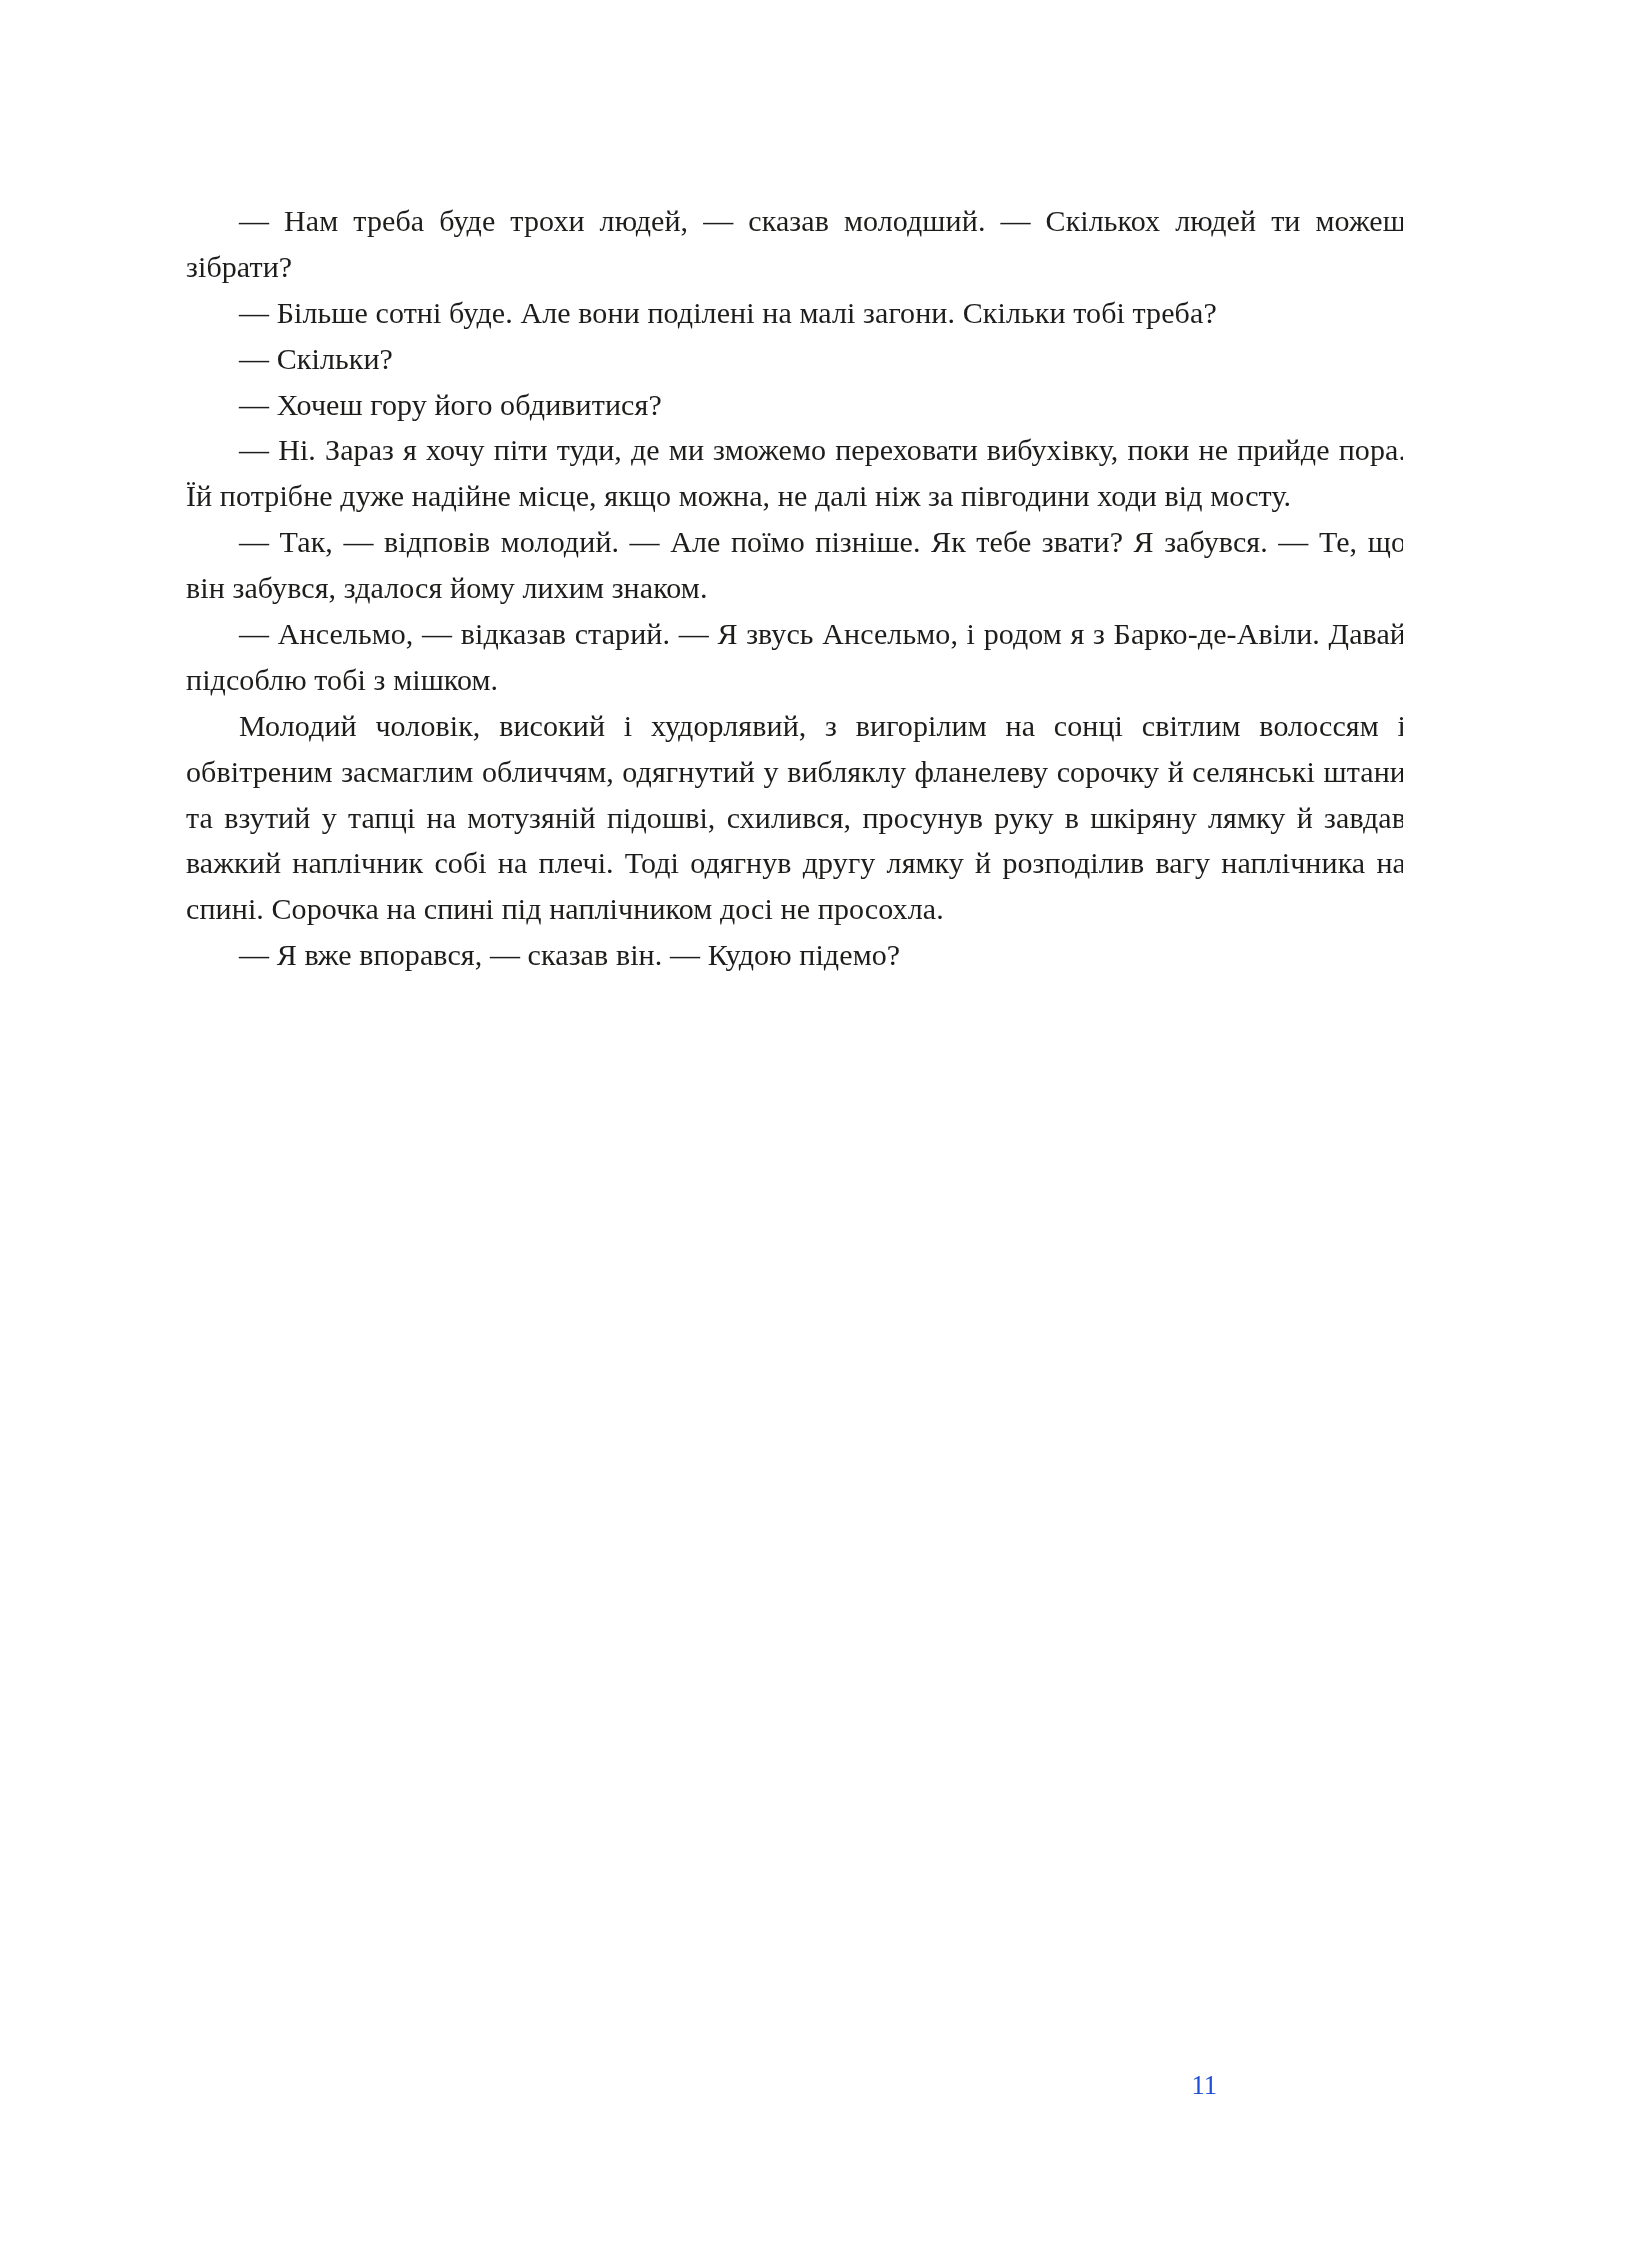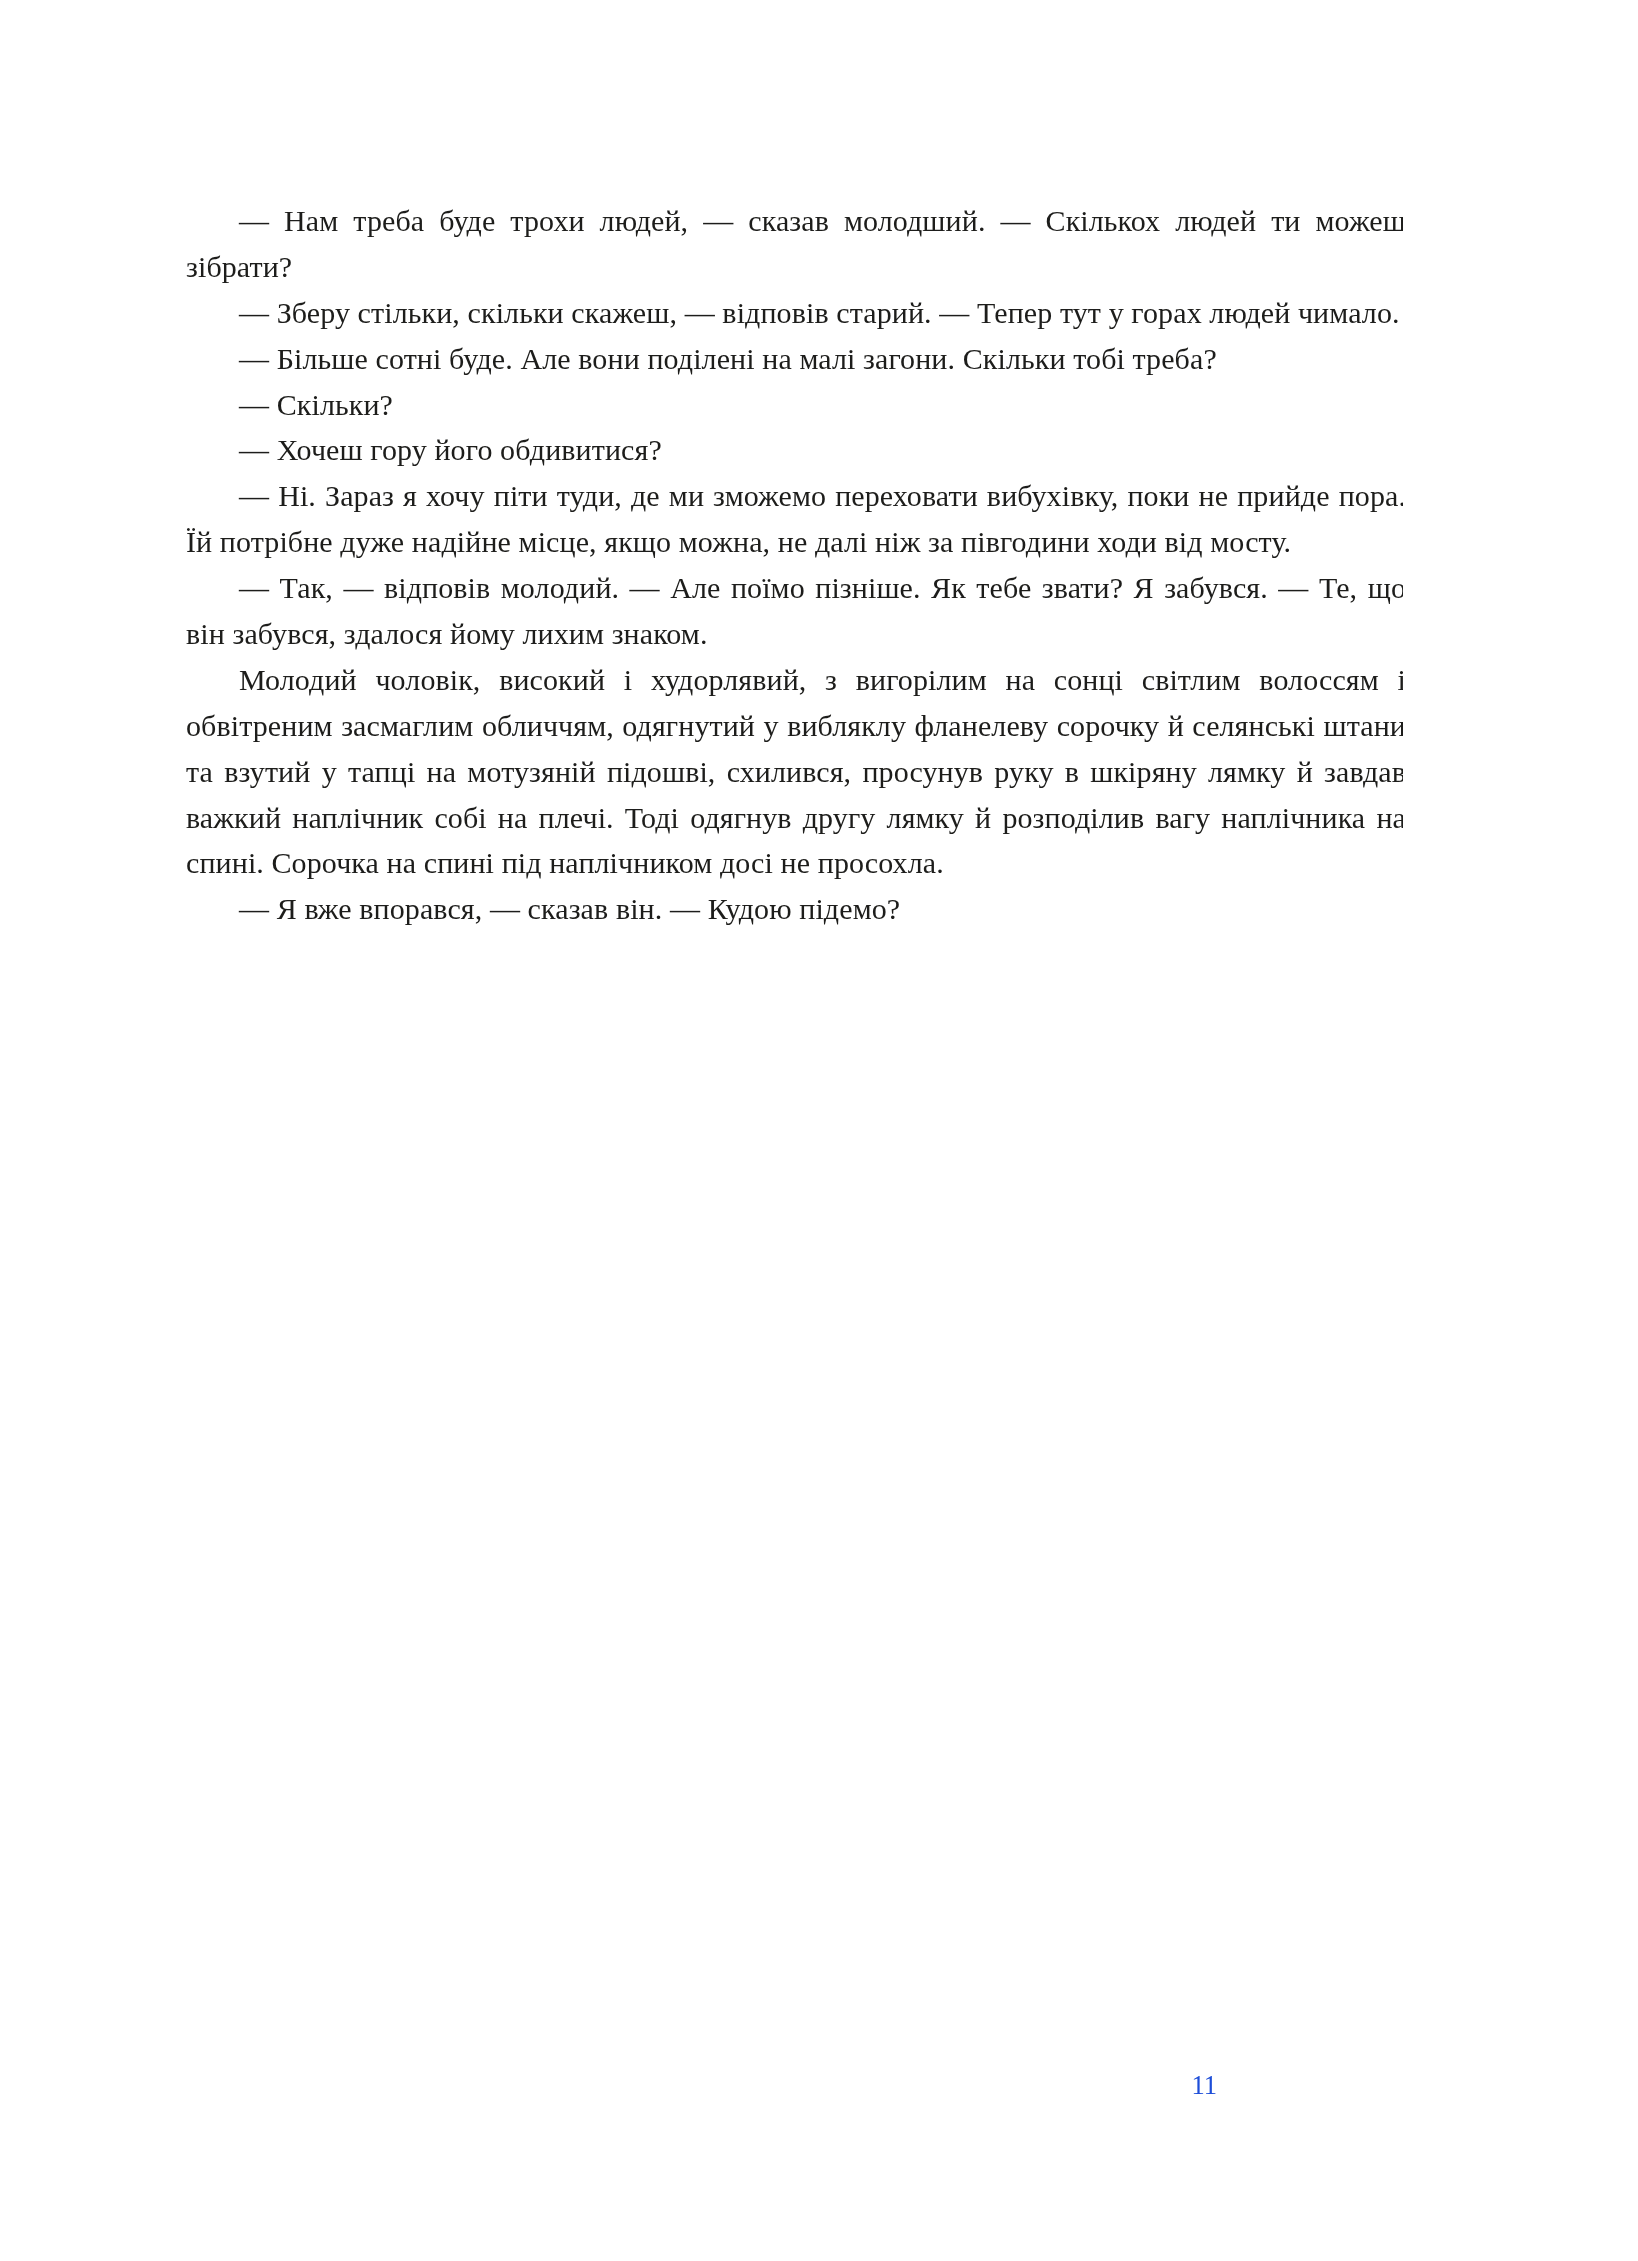--- a/index.html
+++ b/index.html
@@ -41,24 +41,24 @@
     color: #1d4ed8;
     font-family: "Liberation Serif", "DejaVu Serif", serif;
   }
 </style>
 </head>
 <body>
 
 <div class="page">
   <div class="text-block">
     <p class="para">— Нам треба буде трохи людей, — сказав молодший. — Скількох людей ти можеш зібрати?</p>
-    <p class="para">— Зберу стільки, скільки скажеш, — відповів старий. — Тепер тут у горах людей чимало.</p>
     <p class="para">— Більше сотні буде. Але вони поділені на малі загони. Скільки тобі треба?</p>
     <p class="para">— Скільки?</p>
     <p class="para">— Хочеш гору його обдивитися?</p>
     <p class="para">— Ні. Зараз я хочу піти туди, де ми зможемо переховати вибухівку, поки не прийде пора. Їй потрібне дуже надійне місце, якщо можна, не далі ніж за півгодини ходи від мосту.</p>
     <p class="para">— Так, — відповів молодий. — Але поїмо пізніше. Як тебе звати? Я забувся. — Те, що він забувся, здалося йому лихим знаком.</p>
+    <p class="para">— Ансельмо, — відказав старий. — Я звусь Ансельмо, і родом я з Барко-де-Авіли. Давай підсоблю тобі з мішком.</p>
     <p class="para">Молодий чоловік, високий і худорлявий, з вигорілим на сонці світлим волоссям і обвітреним засмаглим обличчям, одягнутий у вибляклу фланелеву сорочку й селянські штани та взутий у тапці на мотузяній підошві, схилився, просунув руку в шкіряну лямку й завдав важкий наплічник собі на плечі. Тоді одягнув другу лямку й розподілив вагу наплічника на спині. Сорочка на спині під наплічником досі не просохла.</p>
     <p class="para">— Я вже впорався, — сказав він. — Кудою підемо?</p>
   </div>
   <div class="folio">11</div>
 </div>
 
 
 </body></html>

